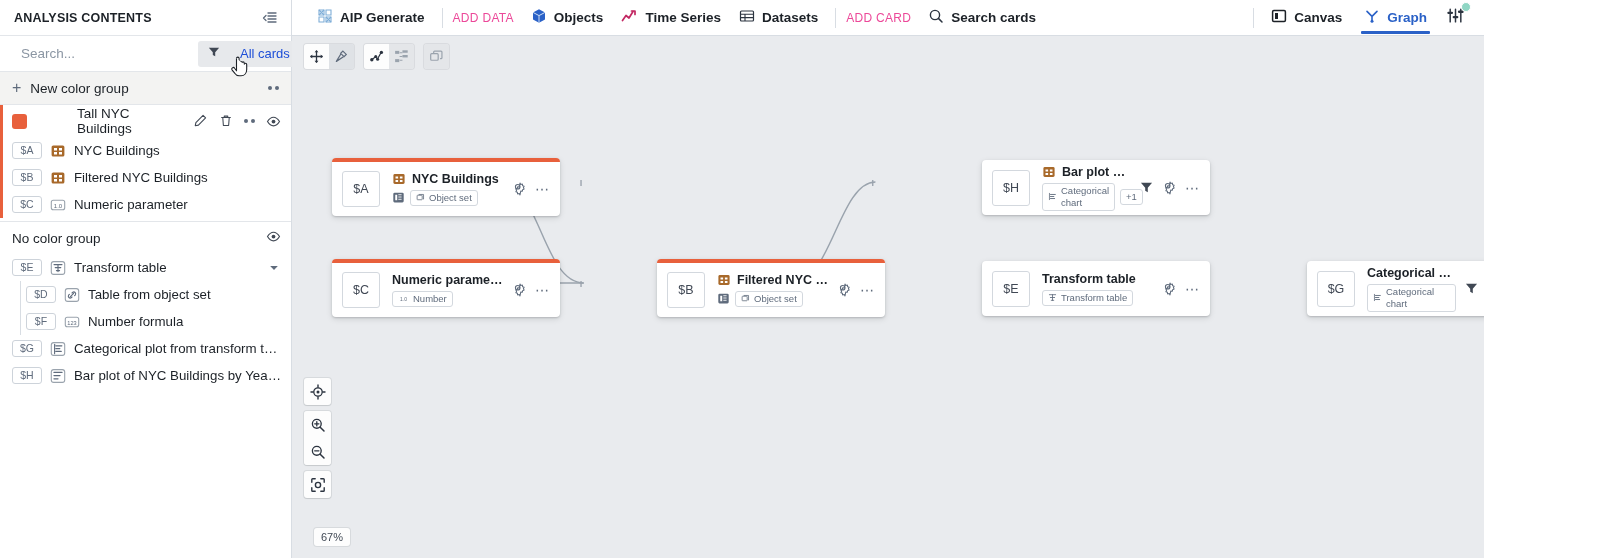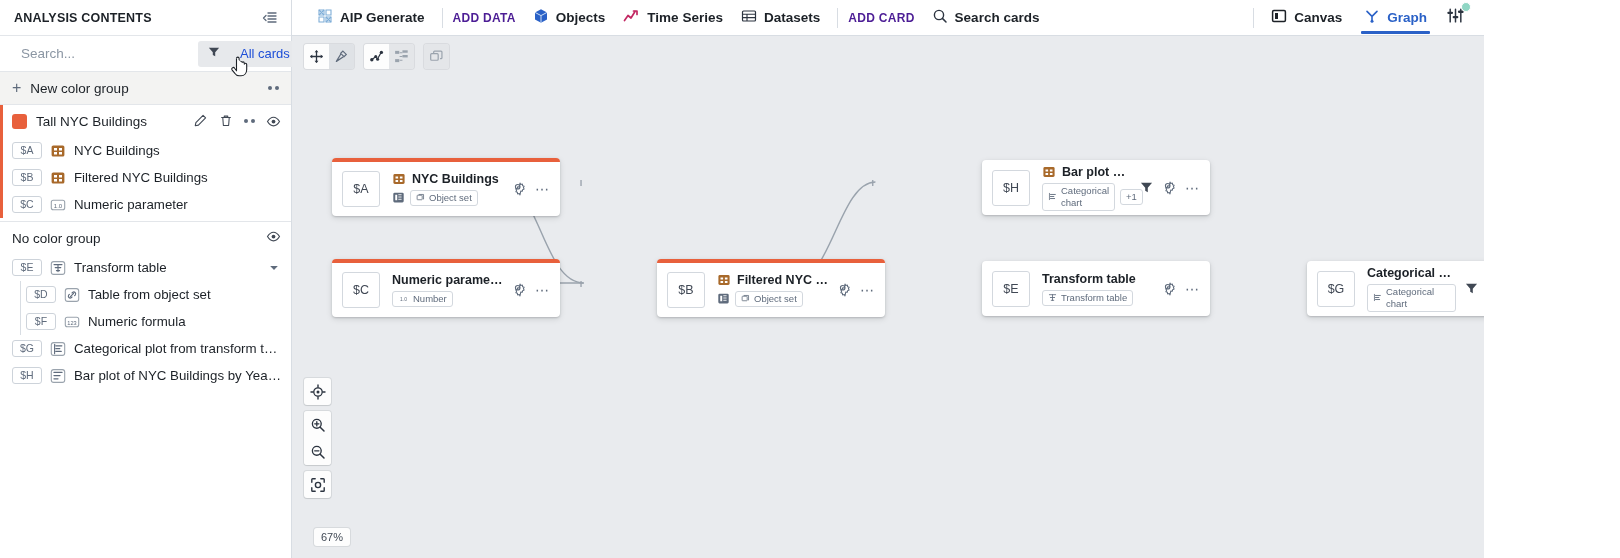--- a/index.html
+++ b/index.html
@@ -76,21 +76,21 @@
   .dots-icon { display: inline-flex; gap: 3px; align-items: center; cursor: pointer; }
   .dots-icon i { width: 4px; height: 4px; border-radius: 50%; background: #5f6b7c; display: block; }
 
   .group-block { position: relative; }
   .group-accent {
     position: absolute; left: 0; top: 0; bottom: 0; width: 3px;
     background: #e8603c;
   }
   .group-head {
     display: flex; align-items: center;
-    height: 32px; padding: 0 10px 0 12px;
+    height: 32px; padding: 0 10px 0 12px; gap: 41px;
   }
   .group-swatch { width: 15px; height: 15px; border-radius: 3px; background: #e8603c; margin-right: 9px; flex: 0 0 15px; }
   .group-name { font-size: 13.5px; color: #1c2127; flex: 1; font-weight: normal; }
   .group-actions { display: flex; align-items: center; gap: 11px; }
   .group-actions .ic { width: 15px; height: 15px; display: flex; align-items: center; justify-content: center; cursor: pointer; }
 
   .card-row {
     display: flex; align-items: center;
     height: 27px; padding-left: 12px; padding-right: 10px;
     cursor: pointer;
@@ -132,22 +132,22 @@
     background: #fff;
     padding: 0 10px 0 16px;
   }
   .tb-item {
     display: flex; align-items: center; gap: 7px;
     height: 36px; padding: 0 9px;
     font-size: 13.5px; color: #1c2127; font-weight: bold;
     cursor: pointer; white-space: nowrap;
   }
   .tb-section-label {
-    font-size: 12px; color: #4c1d95; letter-spacing: .3px;
-    padding: 0 8px 0 2px; white-space: nowrap; font-weight: bold;
+    font-size: 12px; color: #ec4899; letter-spacing: .3px;
+    padding: 0 8px 0 2px; white-space: nowrap;
   }
   .tb-sep { width: 1px; height: 20px; background: #d8dde3; margin: 0 8px; flex: 0 0 1px; }
   .tb-spacer { flex: 1; }
   .tb-right { display: flex; align-items: center; gap: 4px; padding-right: 4px; }
   .tb-right .tb-item { font-weight: bold; }
   .tb-tab-active { color: #2a61c7; position: relative; }
   .tb-tab-active::after {
     content: ""; position: absolute; left: 6px; right: 6px; bottom: 2px;
     height: 2.5px; background: #2a61c7; border-radius: 1px;
   }
@@ -385,21 +385,21 @@
           <span class="row-label">Table from object set</span>
         </div>
         <div class="card-row indent">
           <span class="chip">$F</span>
           <span class="row-icon">
             <svg width="16" height="16" viewBox="0 0 16 16">
               <rect x="1.3" y="3.2" width="13.4" height="9.6" rx="2" fill="none" stroke="#9aa3ad" stroke-width="1.1"></rect>
               <text x="8" y="10.9" font-size="5.6" fill="#5f6b7c" text-anchor="middle" font-family="Liberation Sans">123</text>
             </svg>
           </span>
-          <span class="row-label">Numeric formula</span>
+          <span class="row-label">Number formula</span>
         </div>
         <div class="card-row">
           <span class="chip">$G</span>
           <span class="row-icon">
             <svg width="16" height="16" viewBox="0 0 16 16">
               <rect x="1.3" y="1.6" width="13.4" height="12.8" rx="2.4" fill="none" stroke="#9aa3ad" stroke-width="1.1"></rect>
               <path d="M4.6 3.2v9.6" stroke="#5f6b7c" stroke-width="1.1" stroke-linecap="round"></path>
               <path d="M5.8 4.8h6M5.8 7.6h4M5.8 10.4h5.4" stroke="#5f6b7c" stroke-width="1.3" stroke-linecap="round"></path>
             </svg>
           </span>

